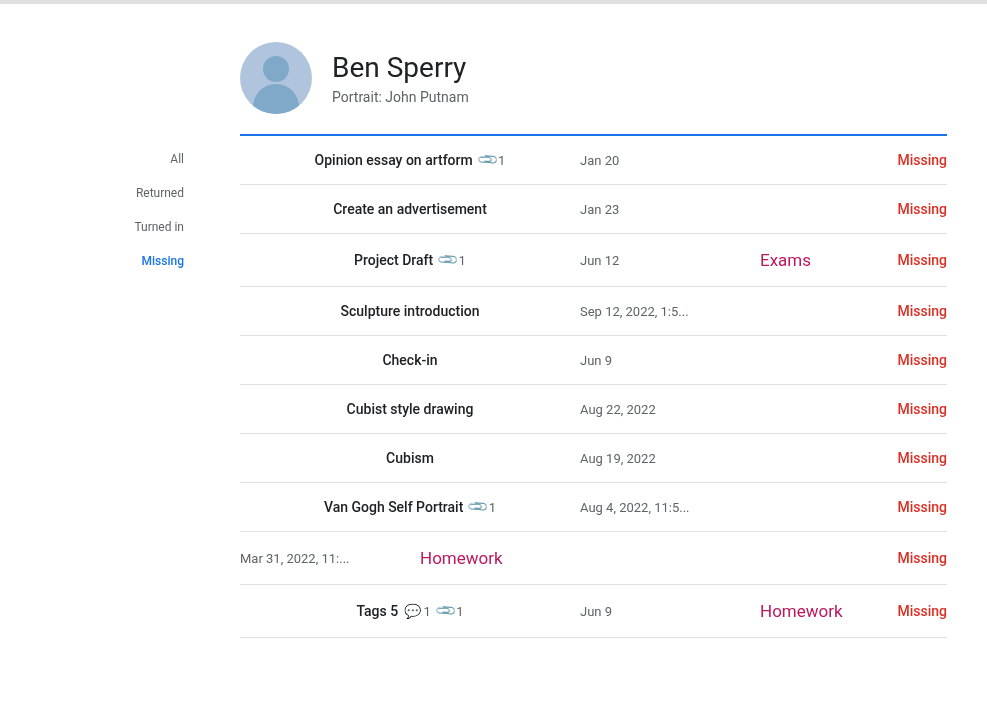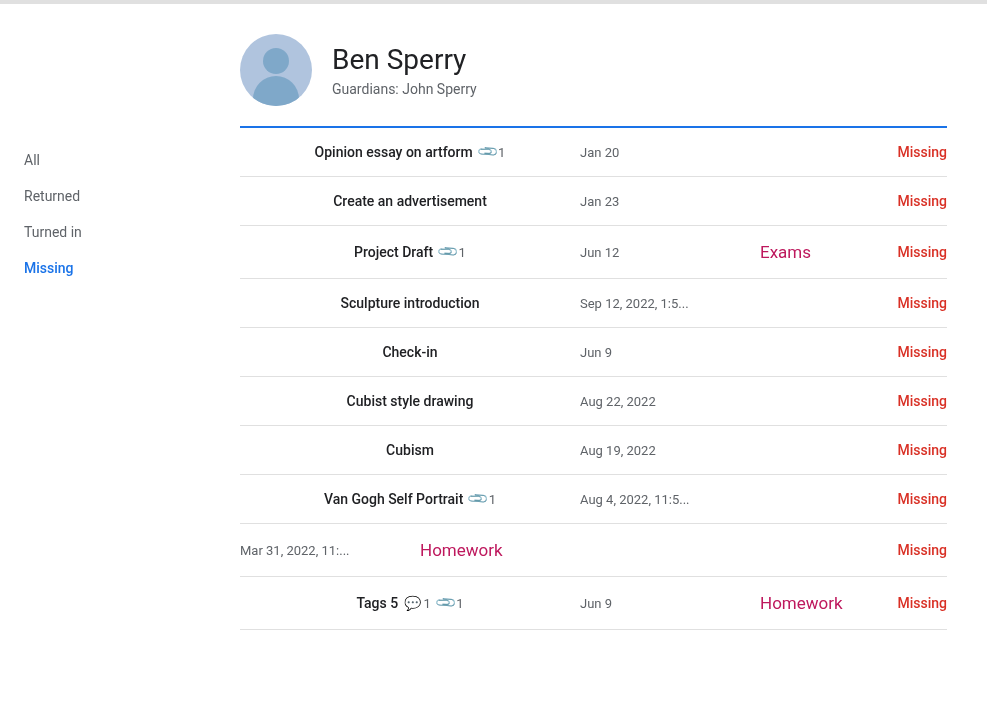--- a/index.html
+++ b/index.html
@@ -31,35 +31,36 @@
     .sidebar {
       width: 200px;
       padding: 140px 0 0 16px;
       flex-shrink: 0;
     }
 
     .sidebar-item {
       padding: 8px 16px 8px 8px;
       cursor: pointer;
       border-radius: 0 20px 20px 0;
-      font-size: 14px;
+      font-size: 12px;
       color: #5f6368;
       margin-bottom: 4px;
       display: block;
+      text-align: right;
     }
 
     .sidebar-item.active {
       color: #1a73e8;
       font-weight: 500;
     }
 
     
     .main {
       flex: 1;
-      padding: 0 40px;
+      padding: 8px 40px;
     }
 
     
     .profile-header {
       display: flex;
       align-items: center;
       padding: 30px 0 20px 0;
       gap: 20px;
     }
 
@@ -210,21 +211,21 @@
 
     <div class="profile-header">
       <div class="avatar">
         <div class="avatar-inner">
           <div class="avatar-head"></div>
           <div class="avatar-body"></div>
         </div>
       </div>
       <div class="profile-info">
         <span class="profile-name">Ben Sperry</span>
-        <span class="profile-guardians">Guardians: John Sperry</span>
+        <span class="profile-guardians">Portrait: John Putnam</span>
       </div>
     </div>
 
     <div class="divider-blue"></div>
 
     <div class="assignment-list">
 
       <div class="assignment-row">
         <div class="assignment-name">
           <span class="assignment-name-text">Opinion essay on artform</span>

